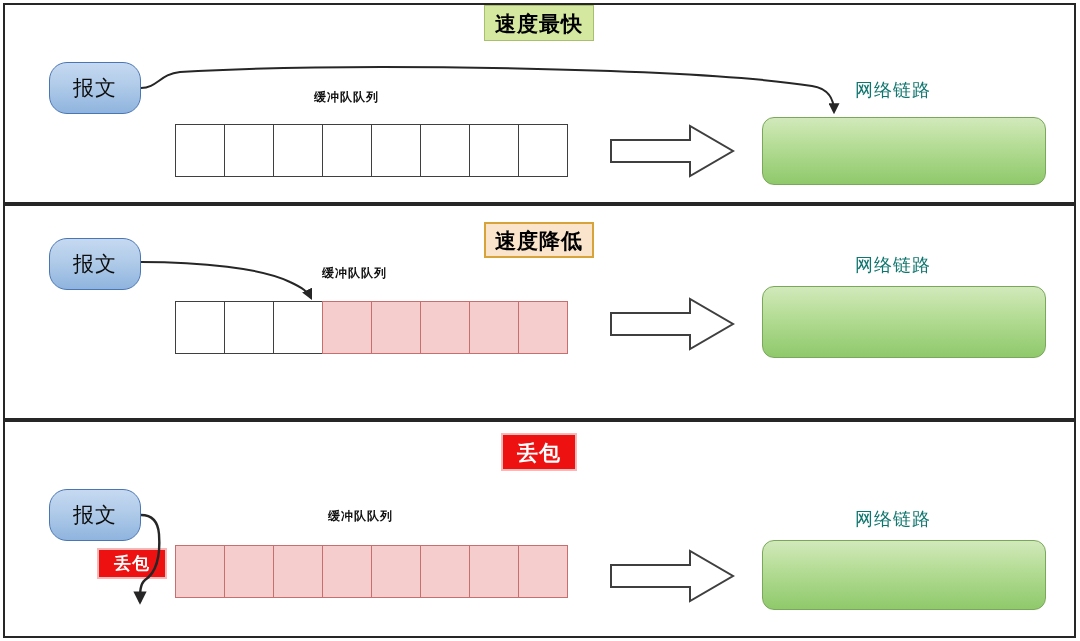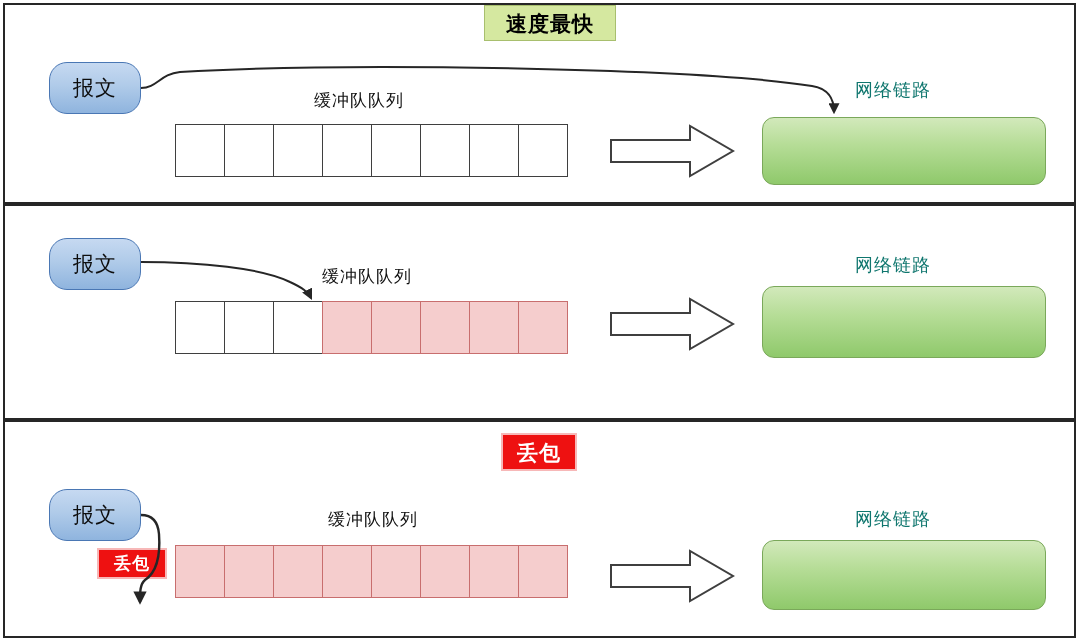--- a/index.html
+++ b/index.html
@@ -37,21 +37,21 @@
     align-items: center;
     justify-content: center;
     font-size: 21px;
     font-weight: 700;
     letter-spacing: 1px;
     line-height: 1;
     white-space: nowrap;
   }
   .badge-fast {
     left: 484px; top: 5px;
-    width: 132px; height: 36px;
+    width: 110px; height: 36px;
     background: #d5e8a0;
     border: 1px solid #a8bf6e;
     color: #000000;
   }
   .badge-slow {
     left: 484px; top: 222px;
     width: 110px; height: 36px;
     background: #fae5cc;
     border: 2px solid #d9a33c;
     color: #000000;
@@ -97,24 +97,25 @@
     justify-content: center;
     font-size: 17px;
     font-weight: 700;
     color: #ffffff;
     letter-spacing: 1px;
   }
 
   
   .queue-label {
     position: absolute;
-    font-size: 17px;
+    font-size: 12px;
     color: #0d0d0d;
     letter-spacing: 1px;
     white-space: nowrap;
+    font-weight: bold;
   }
   #queue-label-1 { left: 314px; top: 89px;  }
   #queue-label-2 { left: 322px; top: 265px; }
   #queue-label-3 { left: 328px; top: 508px; }
 
   
   .queue {
     position: absolute;
     display: flex;
     height: 53px;
@@ -194,20 +195,21 @@
     <div class="queue-cell"></div>
     <div class="queue-cell"></div>
     <div class="queue-cell"></div>
   </div>
 
   <div class="link-label" id="link-label-1">网络链路</div>
   <div class="link-box" id="link-box-1"></div>
 
   <div class="panel" id="panel-2"></div>
 
+  <div class="badge badge-slow">速度降低</div>
 
   <div class="packet-box" id="packet-2">报文</div>
 
   <div class="queue-label" id="queue-label-2">缓冲队队列</div>
 
   <div class="queue" id="queue-2">
     <div class="queue-cell"></div>
     <div class="queue-cell"></div>
     <div class="queue-cell"></div>
     <div class="queue-cell filled"></div>

